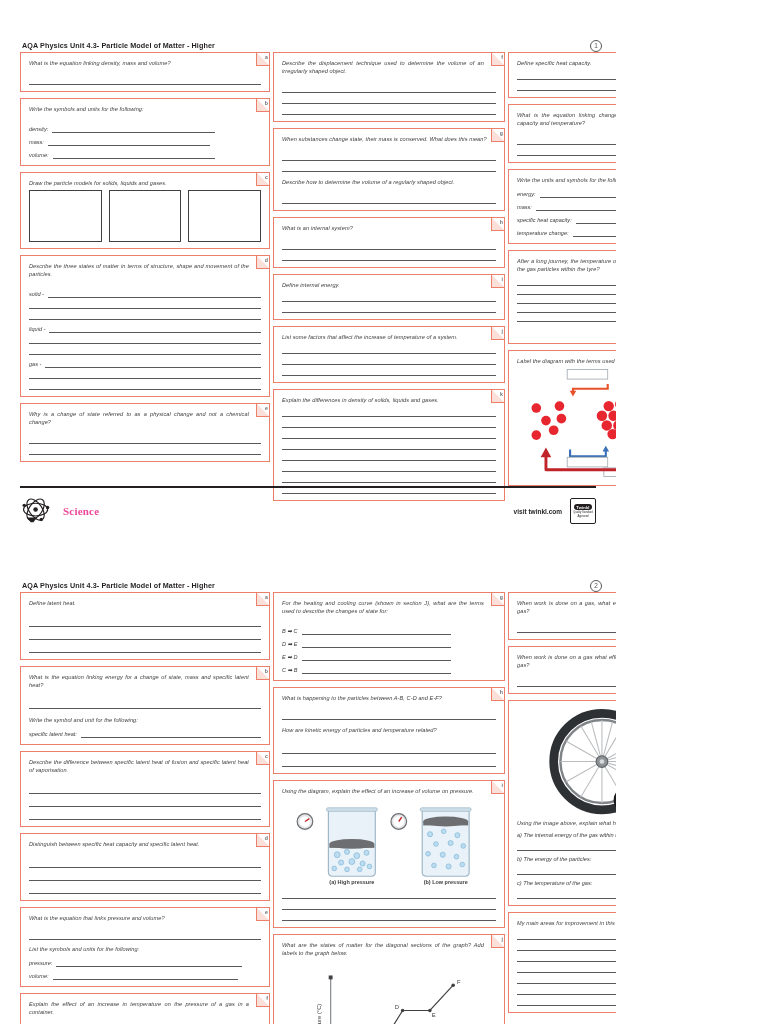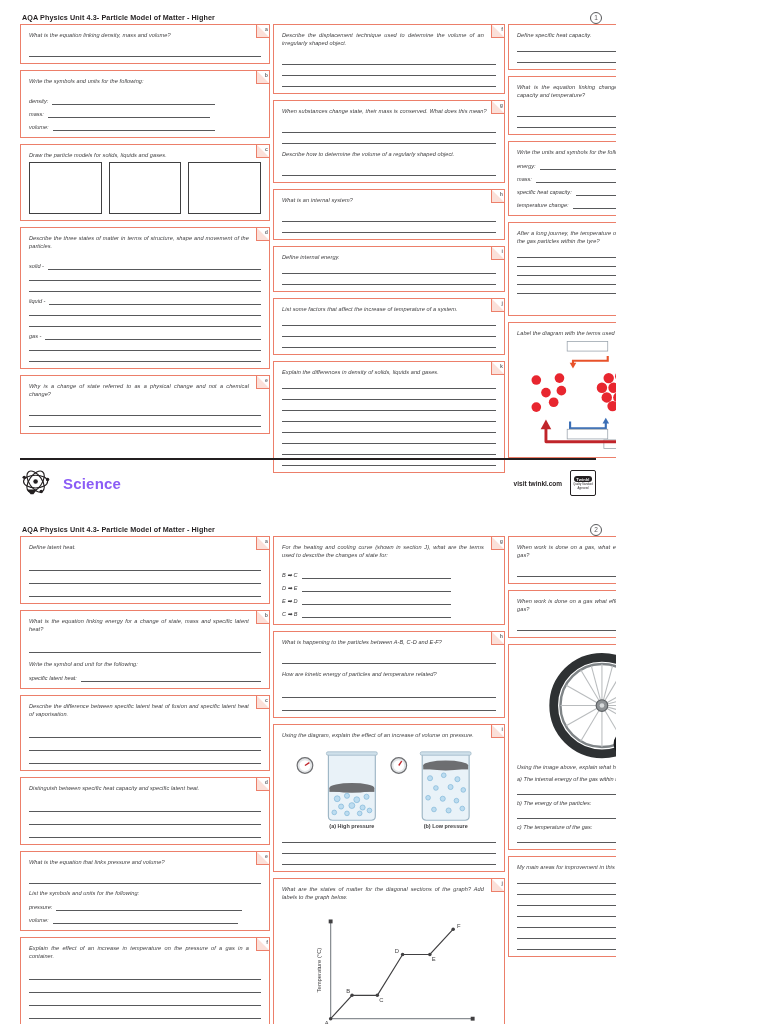--- a/index.html
+++ b/index.html
@@ -9,21 +9,21 @@
     background: #ffffff;
     font-family: "Liberation Sans", sans-serif;
   }
   .page {
     position: relative;
     width: 768px;
     height: 512px;
     background: #fff;
     overflow: hidden;
   }
-  .sheet { width: 616px; }
+  .sheet { width: 616px; margin-top: 28px; }
 
   .page-title {
     position: absolute;
     left: 22px; top: 13px;
     font-size: 7.2px;
     font-weight: bold;
     color: #231f20;
     letter-spacing: 0.1px;
     white-space: nowrap;
   }
@@ -135,24 +135,25 @@
     padding-top: 6px;
   }
   .footer-inner {
     display: flex;
     align-items: center;
     justify-content: space-between;
     height: 34px;
   }
   .brand { display: flex; align-items: center; gap: 9px; }
   .brand-word {
-    font-size: 15px;
+    font-size: 11px;
     font-weight: bold;
-    color: #8b5cf6;
+    color: #ec4899;
     letter-spacing: 0.2px;
+    font-family: Liberation Serif, serif;
   }
   .footer-right { display: flex; align-items: center; gap: 8px; }
   .visit {
     font-size: 6.5px;
     font-weight: bold;
     color: #231f20;
   }
   .twinkl-mark {
     width: 26px; height: 26px;
     border: 1px solid #231f20;

